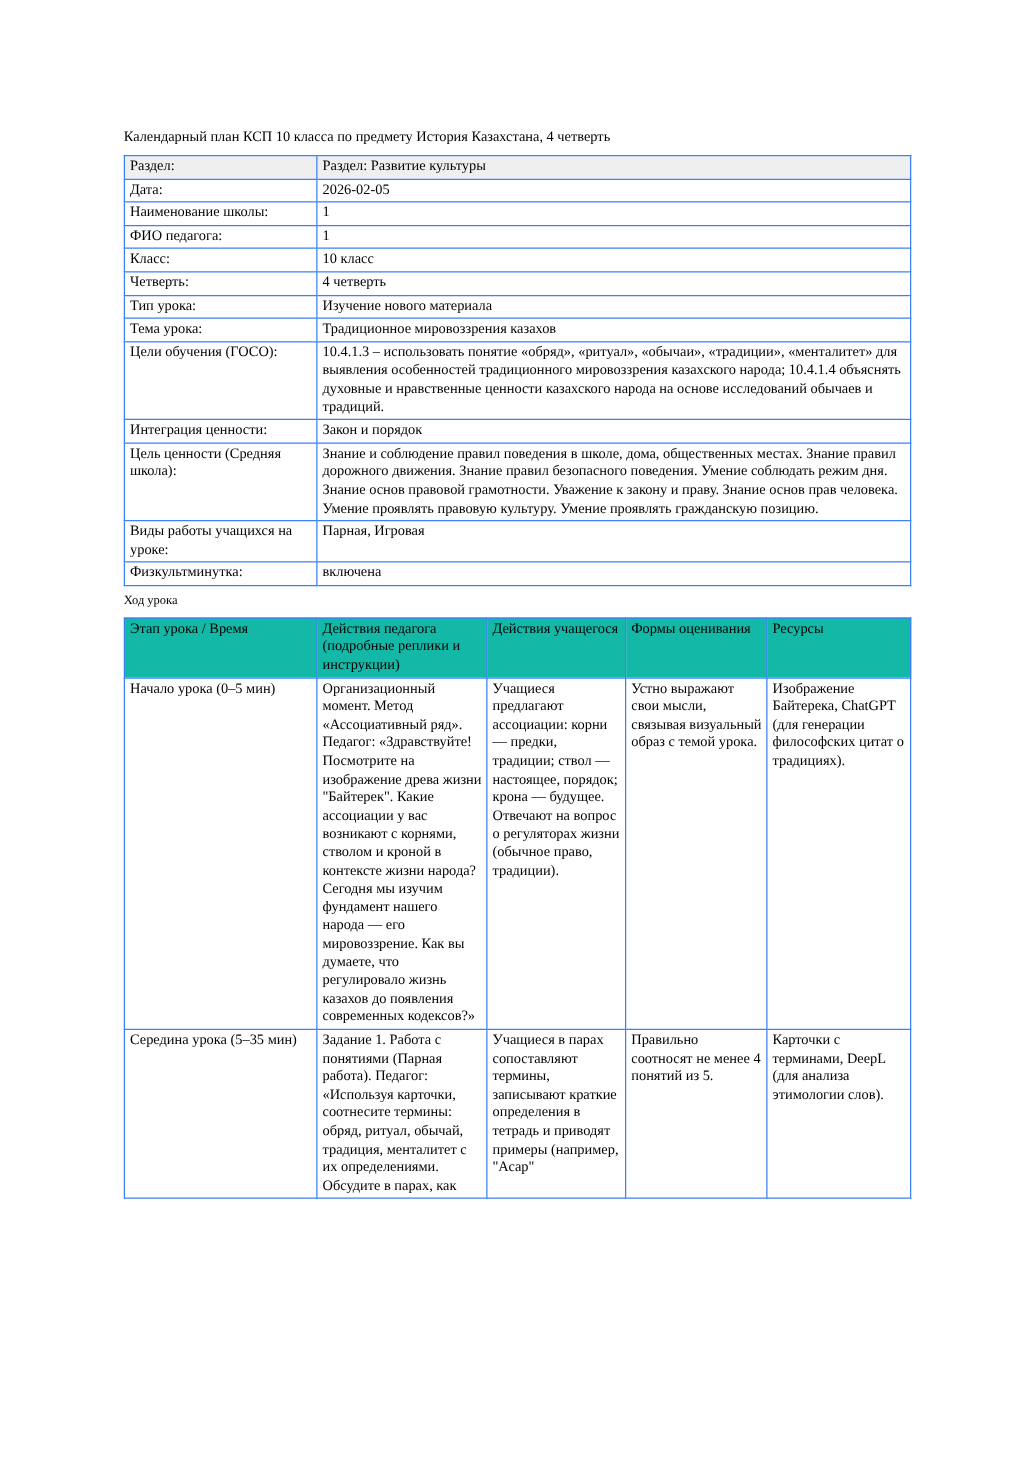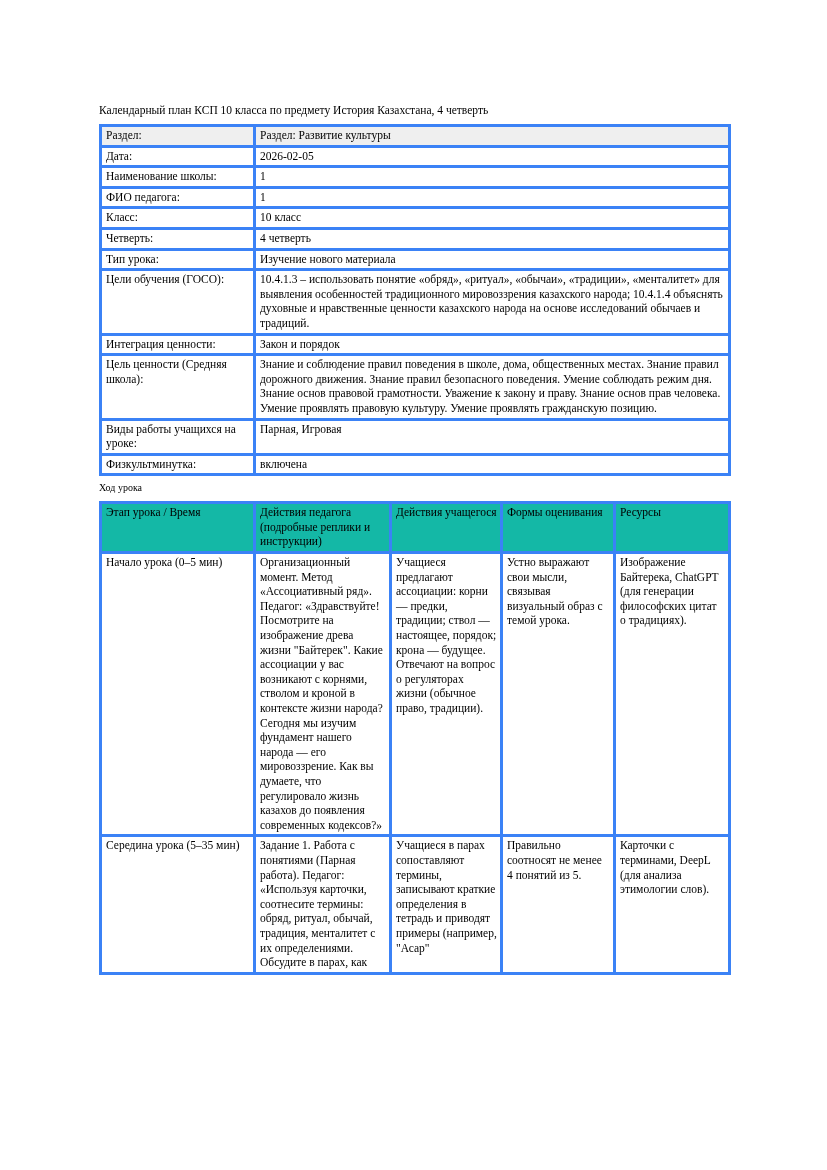--- a/index.html
+++ b/index.html
@@ -29,21 +29,21 @@
   }
   table.doc-table {
     border-collapse: collapse;
     table-layout: fixed;
     width: 629px;
     font-size: 11.5px;
     line-height: 14.6px;
   }
   table.doc-table td,
   table.doc-table th {
-    border: 3px solid #3b82f6;
+    border: 1px solid #3b82f6;
     vertical-align: top;
     padding: 1px 3px 2px 4px;
     text-align: left;
     font-weight: normal;
     word-wrap: break-word;
     overflow-wrap: break-word;
     hyphens: none;
   }
   
   table.info-table .c-label { width: 154px; }
@@ -100,20 +100,24 @@
       </tr>
       <tr>
         <td>Четверть:</td>
         <td>4 четверть</td>
       </tr>
       <tr>
         <td>Тип урока:</td>
         <td>Изучение нового материала</td>
       </tr>
       <tr>
+        <td>Тема урока:</td>
+        <td>Традиционное мировоззрения казахов</td>
+      </tr>
+      <tr>
         <td>Цели обучения (ГОСО):</td>
         <td>10.4.1.3 – использовать понятие «обряд», «ритуал», «обычаи», «традиции», «менталитет» для выявления особенностей традиционного мировоззрения казахского народа; 10.4.1.4 объяснять духовные и нравственные ценности казахского народа на основе исследований обычаев и традиций.</td>
       </tr>
       <tr>
         <td>Интеграция ценности:</td>
         <td>Закон и порядок</td>
       </tr>
       <tr>
         <td>Цель ценности (Средняя школа):</td>
         <td>Знание и соблюдение правил поведения в школе, дома, общественных местах. Знание правил дорожного движения. Знание правил безопасного поведения. Умение соблюдать режим дня. Знание основ правовой грамотности. Уважение к закону и праву. Знание основ прав человека. Умение проявлять правовую культуру. Умение проявлять гражданскую позицию.</td>

